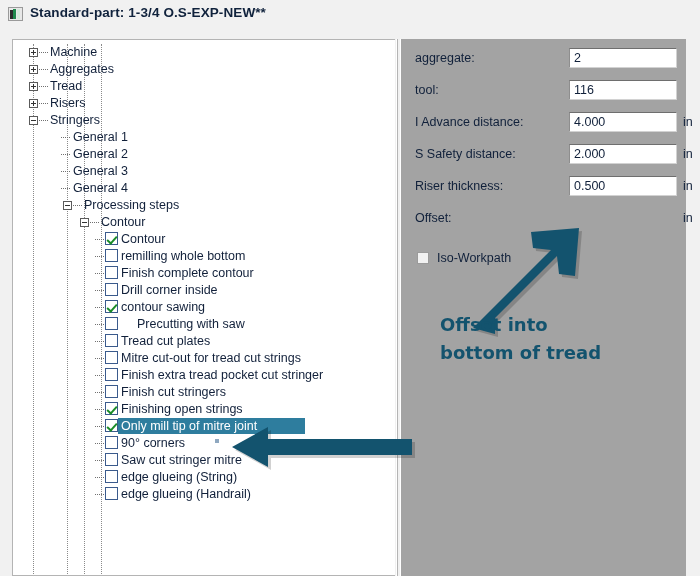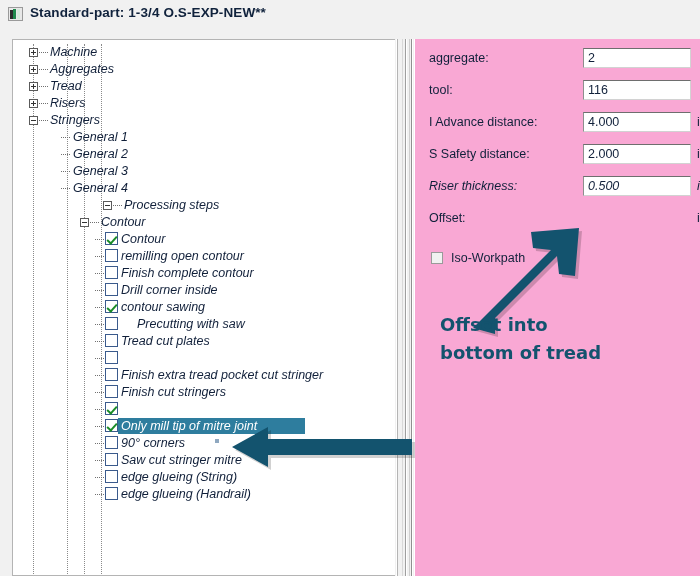--- a/index.html
+++ b/index.html
@@ -75,21 +75,20 @@
     position: absolute;
     left: 0; top: 4px;
     width: 383px;
   }
 
   .trow {
     position: relative;
     height: 17px;
     white-space: nowrap;
     display: block;
-    font-style: italic;
   }
   .trow .tlabel {
     position: absolute;
     top: 1px;
     font-size: 12.5px;
     color: #11203a;
     white-space: nowrap;
     line-height: 15px;
   }
 
@@ -174,23 +173,23 @@
     width: 18px; height: 537px;
   }
   #splitter .sl {
     position: absolute;
     top: 0; width: 1px; height: 537px;
   }
 
   
   #right-panel {
     position: absolute;
-    left: 414px; top: 10px;
+    left: 400px; top: 10px;
     width: 286px; height: 537px;
-    background: #f9a8d4;
+    background: #a3a3a3;
     border-left: 1px solid #ffffff;
     box-sizing: border-box;
   }
   .field-row {
     position: absolute;
     left: 0;
     height: 22px;
     width: 286px;
   }
   .field-label {
@@ -310,39 +309,39 @@
           <span class="tlabel" style="left: 60px;">General  2</span>
         </div>
         <div class="trow" style="top: 119px; position: absolute; left: 0px; width: 383px;">
           <span class="stub" style="left: 48px;"></span>
           <span class="tlabel" style="left: 60px;">General  3</span>
         </div>
         <div class="trow" style="top: 136px; position: absolute; left: 0px; width: 383px;">
           <span class="stub" style="left: 48px;"></span>
           <span class="tlabel" style="left: 60px;">General  4</span>
         </div>
-        <div class="trow" style="top: 153px; position: absolute; left: 0px; width: 383px; margin-left: 40px;">
+        <div class="trow" style="top: 153px; position: absolute; left: 0px; width: 383px;">
           <span class="exp" style="left: 50px;"></span>
           <span class="stub" style="left: 60px;"></span>
           <span class="tlabel" style="left: 71px;">Processing steps</span>
         </div>
         <div class="trow" style="top: 170px; position: absolute; left: 0px; width: 383px;">
           <span class="exp" style="left: 67px;"></span>
           <span class="stub" style="left: 77px;"></span>
           <span class="tlabel" style="left: 88px;">Contour</span>
         </div>
         <div class="trow" style="top: 187px; position: absolute; left: 0px; width: 383px;">
           <span class="stub" style="left: 82px;"></span>
           <span class="cb checked" style="left: 92px;"></span>
           <span class="tlabel" style="left: 108px;">Contour</span>
         </div>
         <div class="trow" style="top: 204px; position: absolute; left: 0px; width: 383px;">
           <span class="stub" style="left: 82px;"></span>
           <span class="cb" style="left: 92px;"></span>
-          <span class="tlabel" style="left: 108px;">remilling open contour</span>
+          <span class="tlabel" style="left: 108px;">remilling whole bottom</span>
         </div>
         <div class="trow" style="top: 221px; position: absolute; left: 0px; width: 383px;">
           <span class="stub" style="left: 82px;"></span>
           <span class="cb" style="left: 92px;"></span>
           <span class="tlabel" style="left: 108px;">Finish complete contour</span>
         </div>
         <div class="trow" style="top: 238px; position: absolute; left: 0px; width: 383px;">
           <span class="stub" style="left: 82px;"></span>
           <span class="cb" style="left: 92px;"></span>
           <span class="tlabel" style="left: 108px;">Drill corner inside</span>
@@ -358,34 +357,36 @@
           <span class="tlabel" style="left: 124px;">Precutting with saw</span>
         </div>
         <div class="trow" style="top: 289px; position: absolute; left: 0px; width: 383px;">
           <span class="stub" style="left: 82px;"></span>
           <span class="cb" style="left: 92px;"></span>
           <span class="tlabel" style="left: 108px;">Tread cut plates</span>
         </div>
         <div class="trow" style="top: 306px; position: absolute; left: 0px; width: 383px;">
           <span class="stub" style="left: 82px;"></span>
           <span class="cb" style="left: 92px;"></span>
+          <span class="tlabel" style="left: 108px;">Mitre cut-out for tread cut strings</span>
         </div>
         <div class="trow" style="top: 323px; position: absolute; left: 0px; width: 383px;">
           <span class="stub" style="left: 82px;"></span>
           <span class="cb" style="left: 92px;"></span>
           <span class="tlabel" style="left: 108px;">Finish extra tread pocket cut stringer</span>
         </div>
         <div class="trow" style="top: 340px; position: absolute; left: 0px; width: 383px;">
           <span class="stub" style="left: 82px;"></span>
           <span class="cb" style="left: 92px;"></span>
           <span class="tlabel" style="left: 108px;">Finish cut stringers</span>
         </div>
         <div class="trow" style="top: 357px; position: absolute; left: 0px; width: 383px;">
           <span class="stub" style="left: 82px;"></span>
           <span class="cb checked" style="left: 92px;"></span>
+          <span class="tlabel" style="left: 108px;">Finishing open strings</span>
         </div>
         <div class="trow selected" style="top: 374px; position: absolute; left: 0px; width: 383px;">
           <span class="stub" style="left: 82px;"></span>
           <span class="cb checked" style="left: 92px;"></span>
           <span class="selbg" style="left: 105px; width: 187.2px;"></span>
           <span class="tlabel" style="left: 108px;">Only mill tip of mitre joint</span>
         </div>
         <div class="trow" style="top: 391px; position: absolute; left: 0px; width: 383px;">
           <span class="stub" style="left: 82px;"></span>
           <span class="cb" style="left: 92px;"></span>
@@ -435,21 +436,21 @@
         <div class="field-row" style="top: 73px;">
           <span class="field-label">I  Advance distance:</span>
           <div class="field-input">4.000</div>
           <span class="field-unit">in</span>
         </div>
         <div class="field-row" style="top: 105px;">
           <span class="field-label">S  Safety distance:</span>
           <div class="field-input">2.000</div>
           <span class="field-unit">in</span>
         </div>
-        <div class="field-row" style="top: 137px; font-style: italic;">
+        <div class="field-row" style="top: 137px;">
           <span class="field-label">Riser thickness:</span>
           <div class="field-input">0.500</div>
           <span class="field-unit">in</span>
         </div>
         <div class="field-row" style="top: 169px;">
           <span class="field-label">Offset:</span>
           <span class="field-unit">in</span>
         </div>
       </div>
 

